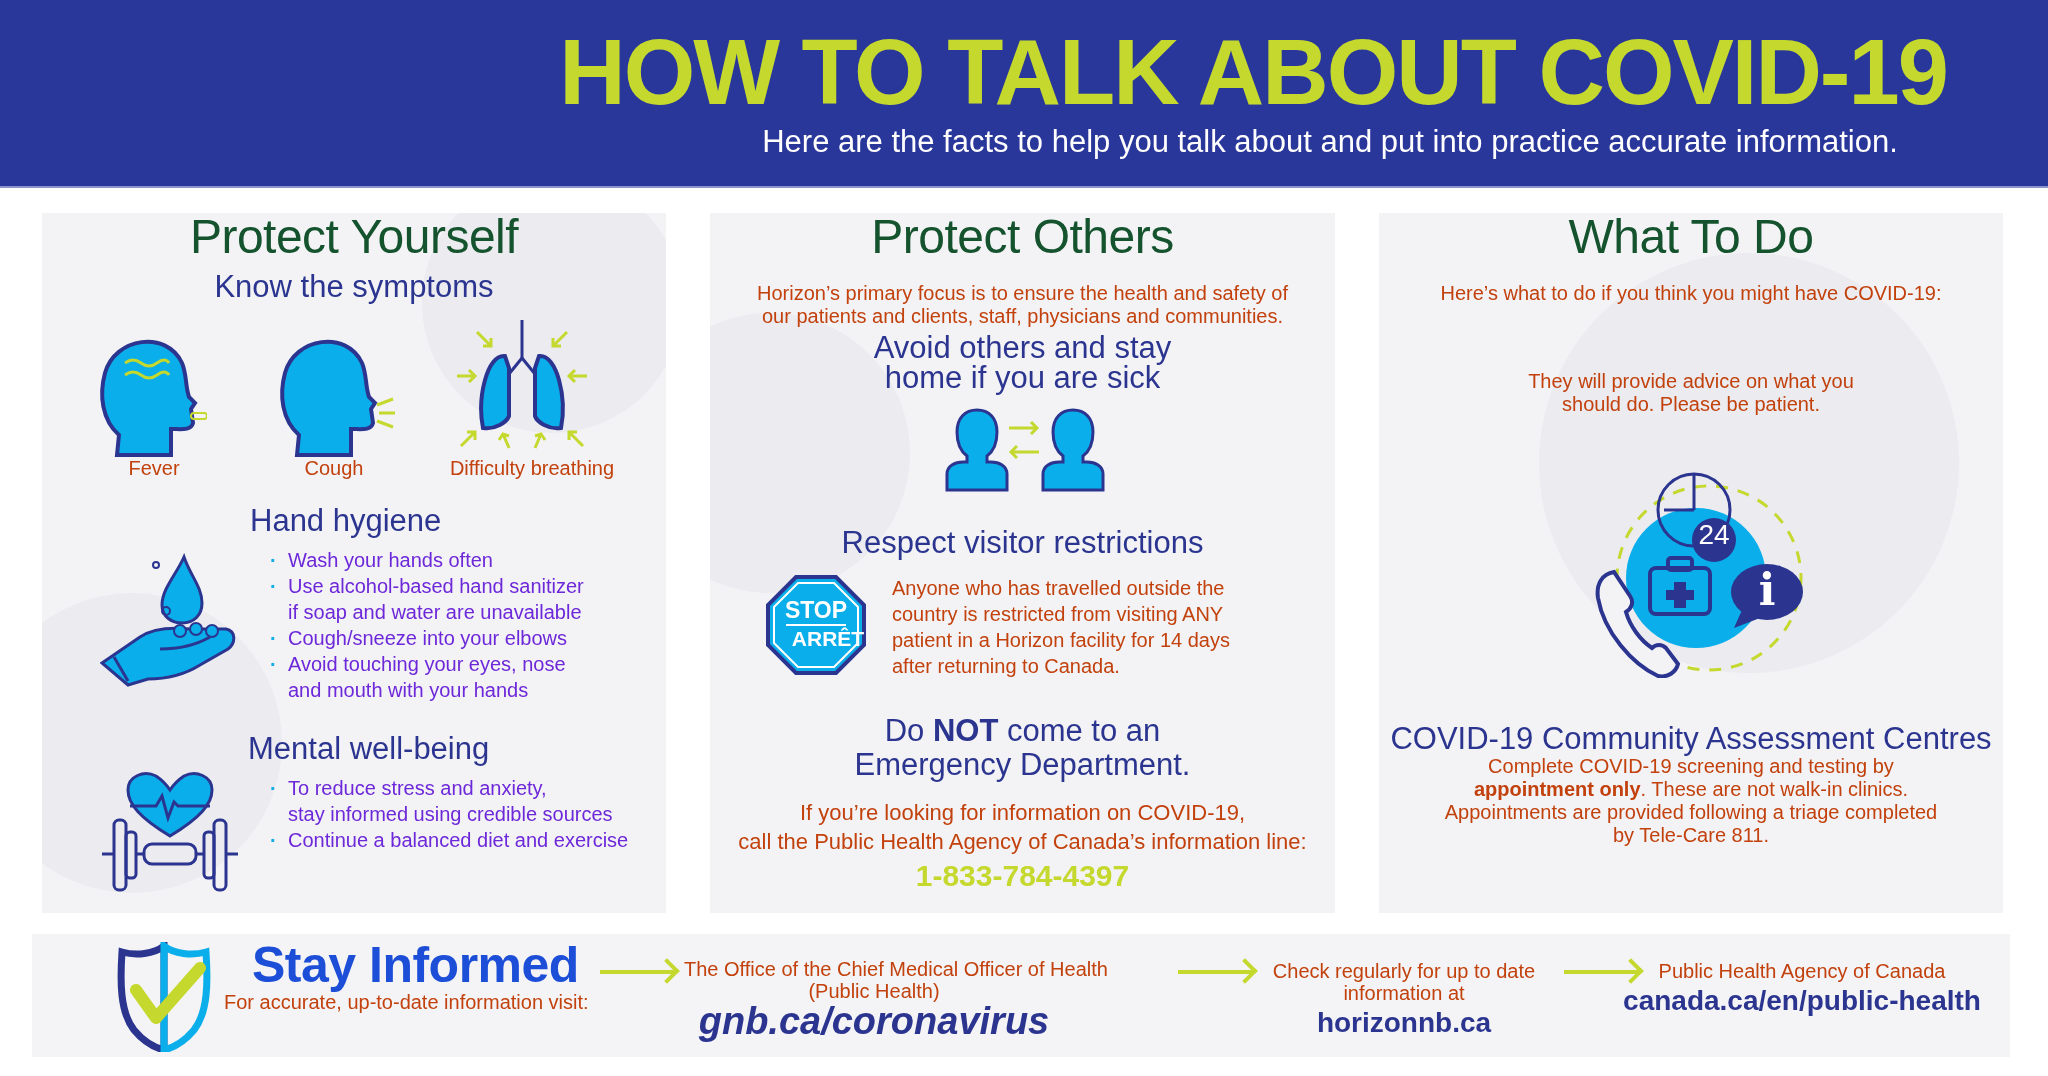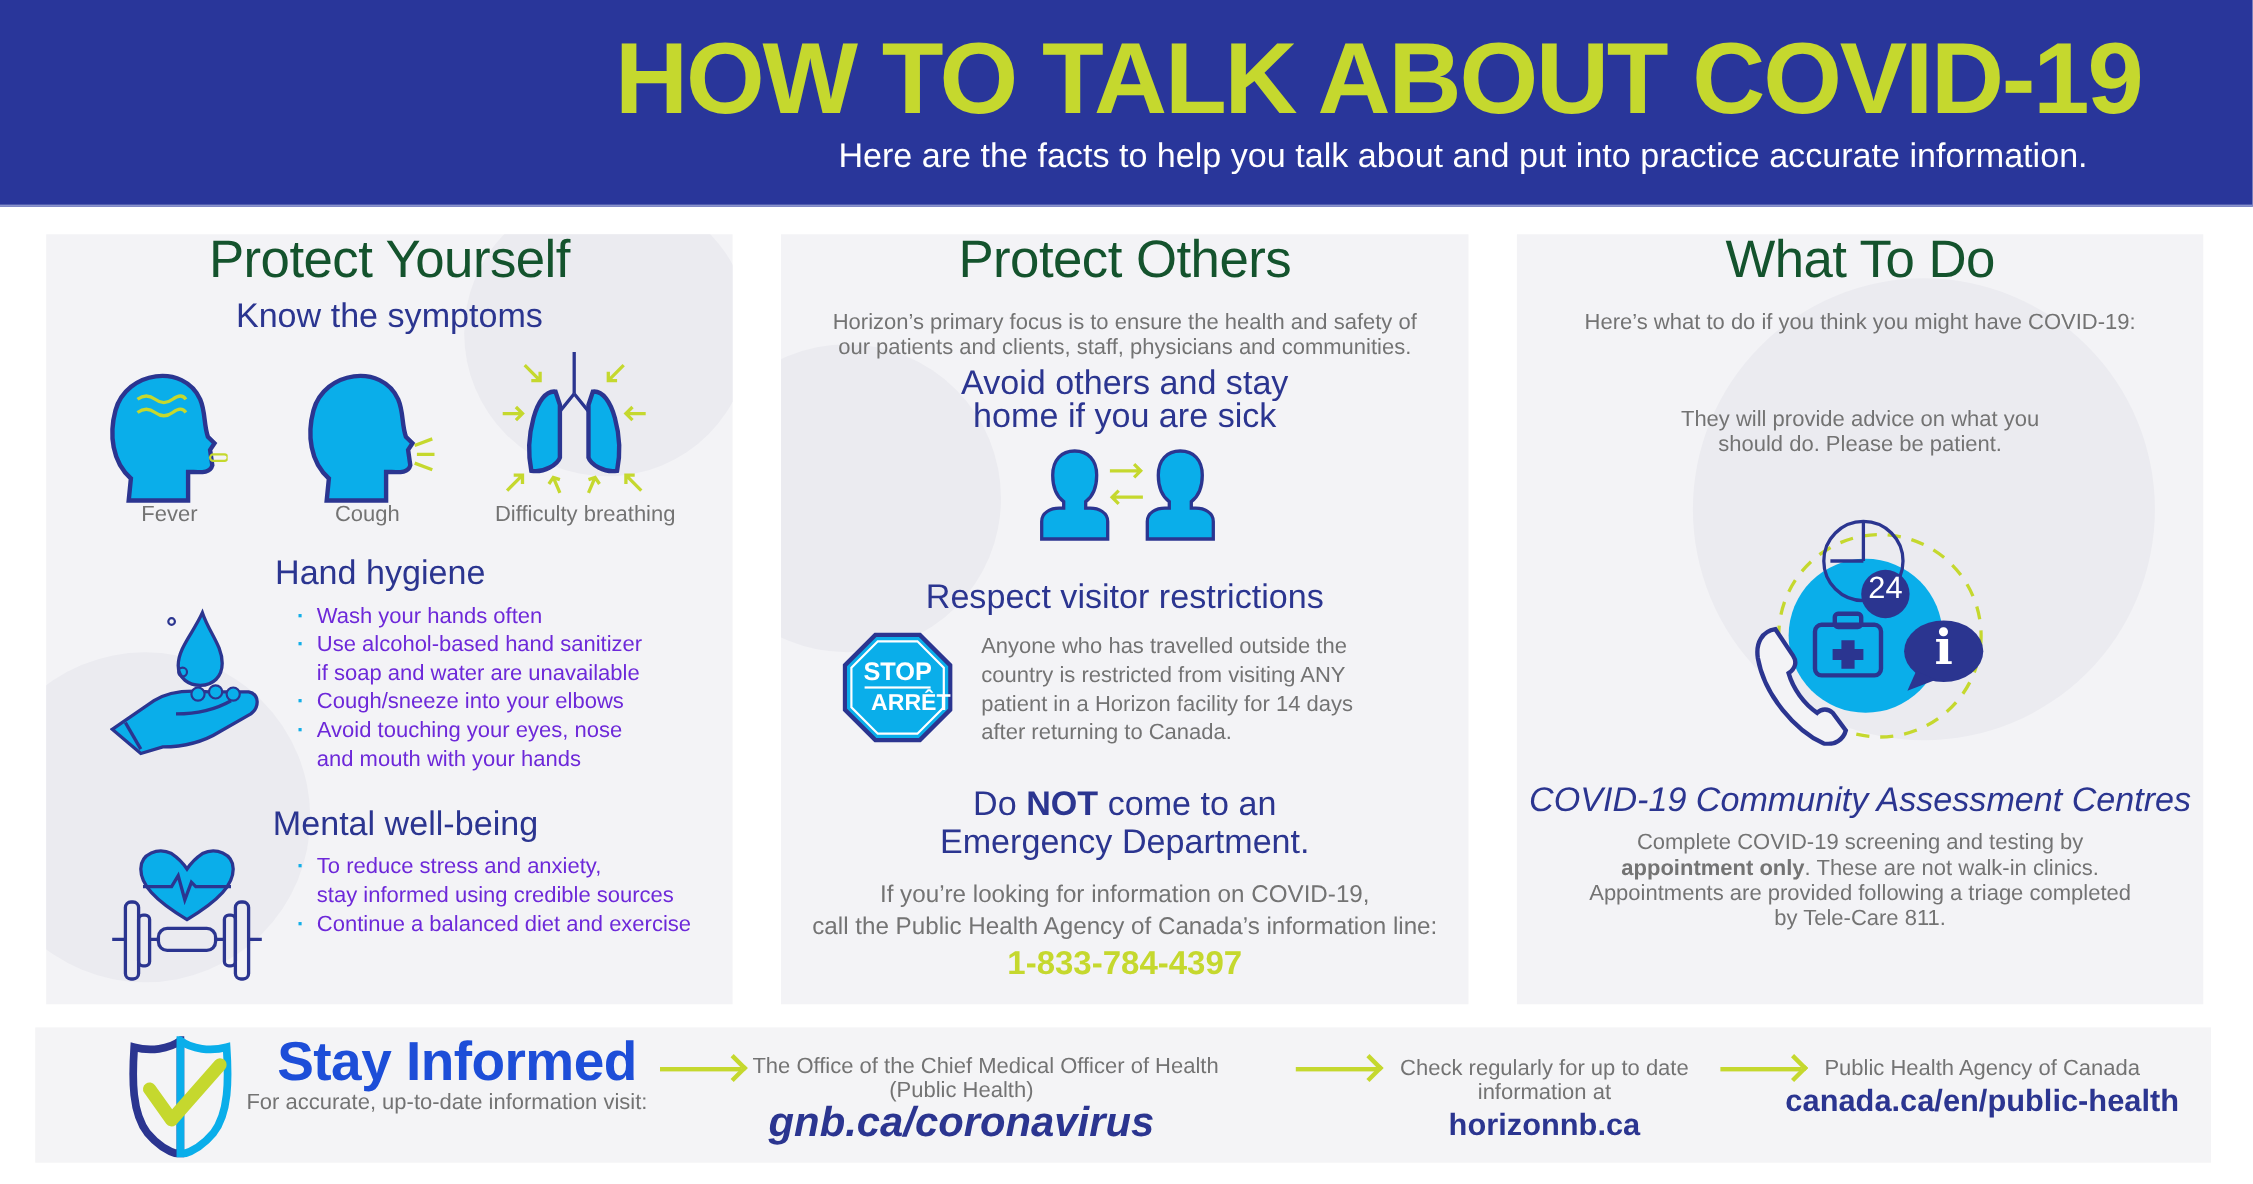--- a/index.html
+++ b/index.html
@@ -19,21 +19,21 @@
   .panel { position: absolute; top: 213px; height: 700px; background: #f3f3f6; overflow: hidden; }
   .panel.left { left: 42px; width: 624px; }
   .panel.mid { left: 710px; width: 625px; }
   .panel.right { left: 1379px; width: 624px; }
   .panel .bg-virus { position: absolute; border-radius: 50%; background: #ebebf0; }
 
   .abs { position: absolute; }
   .center { text-align: center; }
   .green-h { color: #14532d; font-weight: normal; font-size: 48px; line-height: 56px; letter-spacing: -0.5px; white-space: nowrap; }
   .navy-h { color: #2b3590; font-size: 31px; line-height: 36px; white-space: nowrap; }
-  .blue-t { color: #737373; font-size: 20px; line-height: 25px; }
+  .blue-t { color: #c2410c; font-size: 20px; line-height: 25px; }
   .navy-b { color: #2b3590; font-weight: bold; }
 
   ul.bullets { list-style: none; }
   ul.bullets li { position: relative; padding-left: 18px; color: #6d28d9; font-size: 20px; line-height: 26px; white-space: nowrap; }
   ul.bullets li::before { content: "·"; position: absolute; left: 0; top: 0; color: #12aee8; font-weight: bold; }
 
   .banner { position: absolute; left: 32px; top: 934px; width: 1978px; height: 123px; background: #f4f4f6; }
   .arrow { position: absolute; height: 4px; background: #c5d82e; }
   .arrow::after { content: ""; position: absolute; right: -2px; top: -8px; width: 14px; height: 14px; border-top: 4px solid #c5d82e; border-right: 4px solid #c5d82e; transform: rotate(45deg); }
 </style>
@@ -192,21 +192,21 @@
     <rect x="66" y="100" width="60" height="46" rx="6" fill="none" stroke="#2b3590" stroke-width="4"></rect>
     <rect x="84" y="90" width="24" height="12" rx="3" fill="none" stroke="#2b3590" stroke-width="4"></rect>
     <path d="M90 114 h12 v8 h8 v10 h-8 v8 h-12 v-8 h-8 v-10 h8 z" fill="#2b3590"></path>
     <ellipse cx="183" cy="124" rx="36" ry="28" fill="#2b3590"></ellipse>
     <polygon points="158,142 150,160 176,150" fill="#2b3590"></polygon>
     <path d="M30 104 C18 106 12 116 14 130 C20 164 48 196 74 208 C84 210 92 204 94 196 L82 180 C78 176 72 176 68 180 C56 172 46 158 42 144 C48 140 50 134 46 128 Z" fill="#f3f3f6" stroke="#2b3590" stroke-width="4"></path>
   </svg>
   <div class="abs center" style="left:313px;top:305px;width:44px;color:#fff;font-size:28px;line-height:34px;">24</div>
   <div class="abs center" style="left:368px;top:353px;width:40px;color:#fff;font-size:44px;font-weight:bold;font-family:'DejaVu Serif', serif;line-height:48px;">i</div>
 
-  <div class="abs center navy-h" style="left:0;top:496px;width:624px;font-style:italic;">COVID-19 Community Assessment Centres</div>
+  <div class="abs center navy-h" style="left:0;top:508px;width:624px;">COVID-19 Community Assessment Centres</div>
   <div class="abs center blue-t" style="left:0;top:542px;width:624px;line-height:23px;">
     <div>Complete COVID-19 screening and testing by</div>
     <div><span style="font-weight:bold;">appointment only</span><span>. These are not walk-in clinics.</span></div>
     <div>Appointments are provided following a triage completed</div>
     <div>by Tele-Care 811.</div>
   </div>
 </div>
 
 <div class="banner">
   <svg class="abs" style="left:82px;top:8px;" width="100" height="110" viewBox="0 0 100 110">

